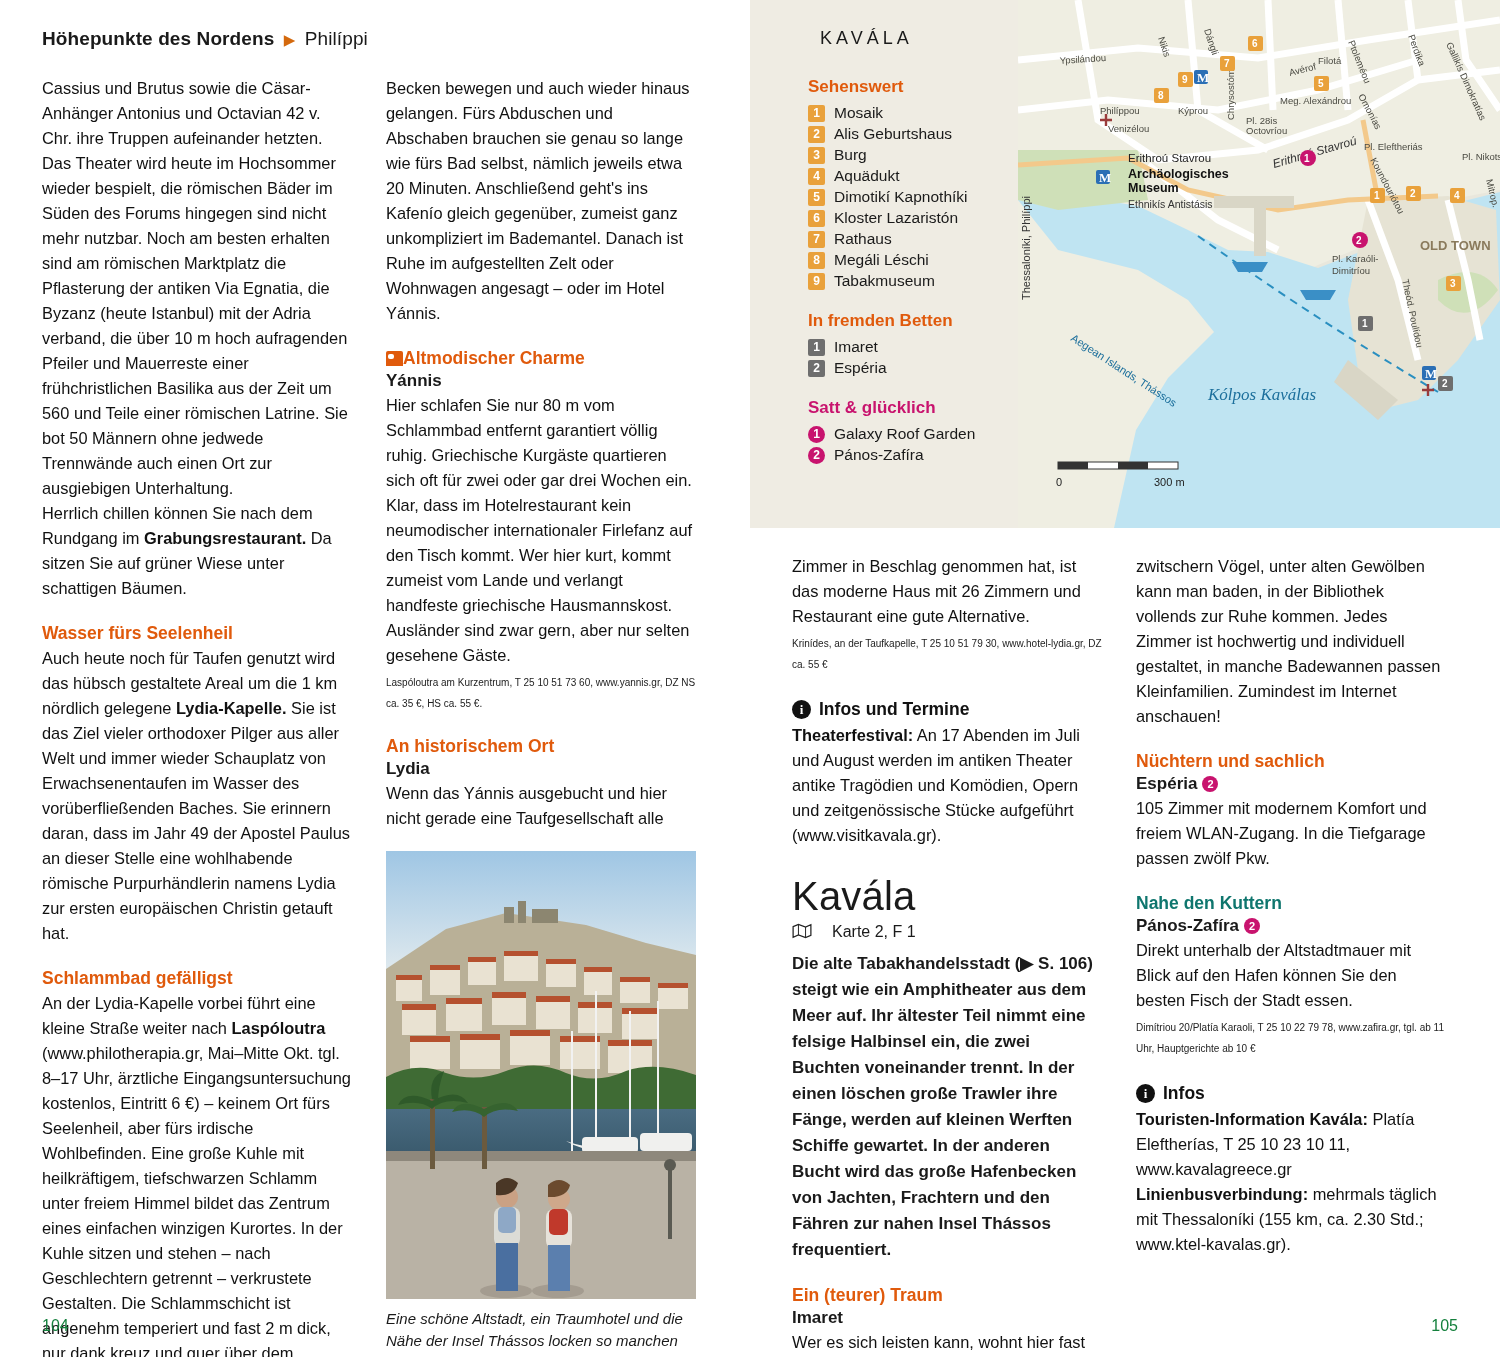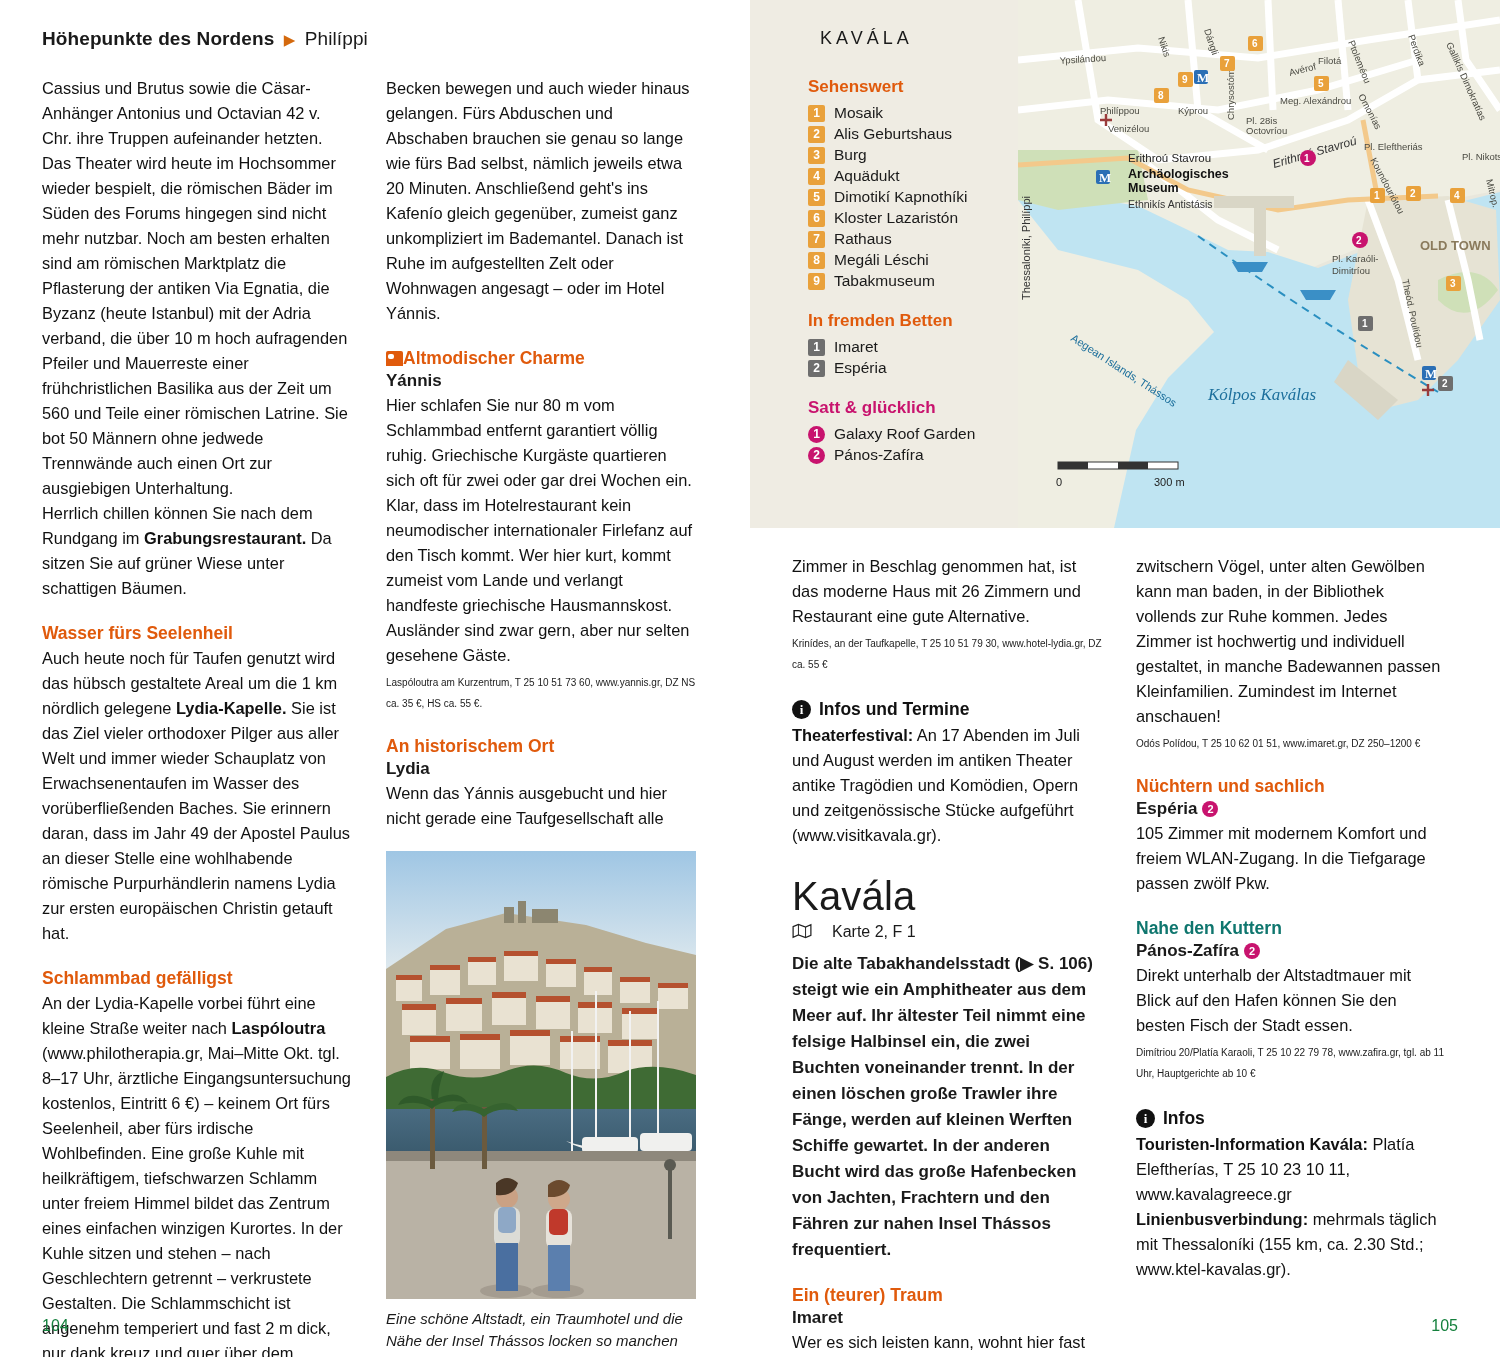--- a/index.html
+++ b/index.html
@@ -555,21 +555,20 @@
         </div>
         <div class="lead">Die alte Tabakhandelsstadt (▶ S. 106) steigt wie ein Amphitheater aus dem Meer auf. Ihr ältester Teil nimmt eine felsige Halbinsel ein, die zwei Buchten voneinander trennt. In der einen löschen große Trawler ihre Fänge, werden auf kleinen Werften Schiffe gewartet. In der anderen Bucht wird das große Hafenbecken von Jachten, Frachtern und den Fähren zur nahen Insel Thássos frequentiert.</div>
 
         <h3 class="sec">Ein (teurer) Traum</h3>
         <h4 class="sub">Imaret</h4>
         <div class="body">Wer es sich leisten kann, wohnt hier fast wie in der Alhambra. In Innenhöfen</div>
       </div>
 
       <div class="rcol">
         <div class="body">zwitschern Vögel, unter alten Gewölben kann man baden, in der Bibliothek vollends zur Ruhe kommen. Jedes Zimmer ist hochwertig und individuell gestaltet, in manche Badewannen passen Kleinfamilien. Zumindest im Internet anschauen!</div>
-        <div class="small">Odós Polídou, T 25 10 62 01 51, www.imaret.gr, DZ 250–1200 €</div>
 
         <h3 class="sec">Nüchtern und sachlich</h3>
         <h4 class="sub">
           <span>Espéria</span><span class="badge-inline">2</span>
         </h4>
         <div class="body">105 Zimmer mit modernem Komfort und freiem WLAN-Zugang. In die Tiefgarage passen zwölf Pkw.</div>
 
         <h3 class="sec magenta">Nahe den Kuttern</h3>
         <h4 class="sub">
           <span>Pános-Zafíra</span><span class="badge-inline">2</span>

